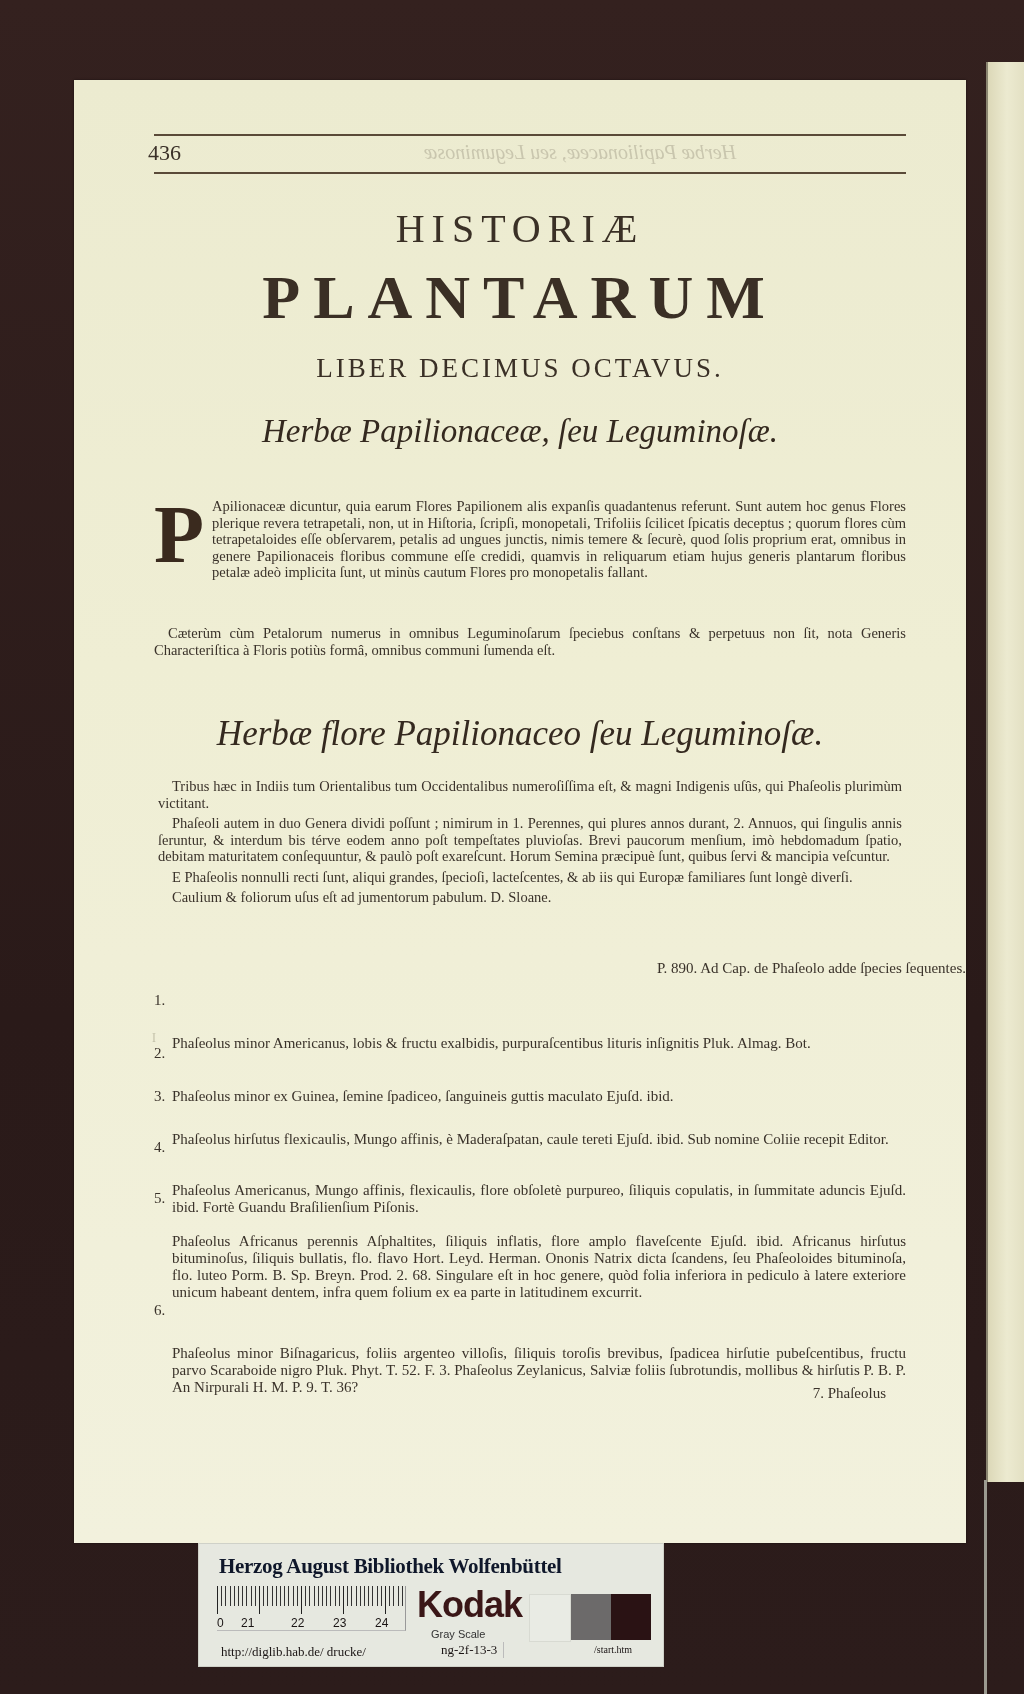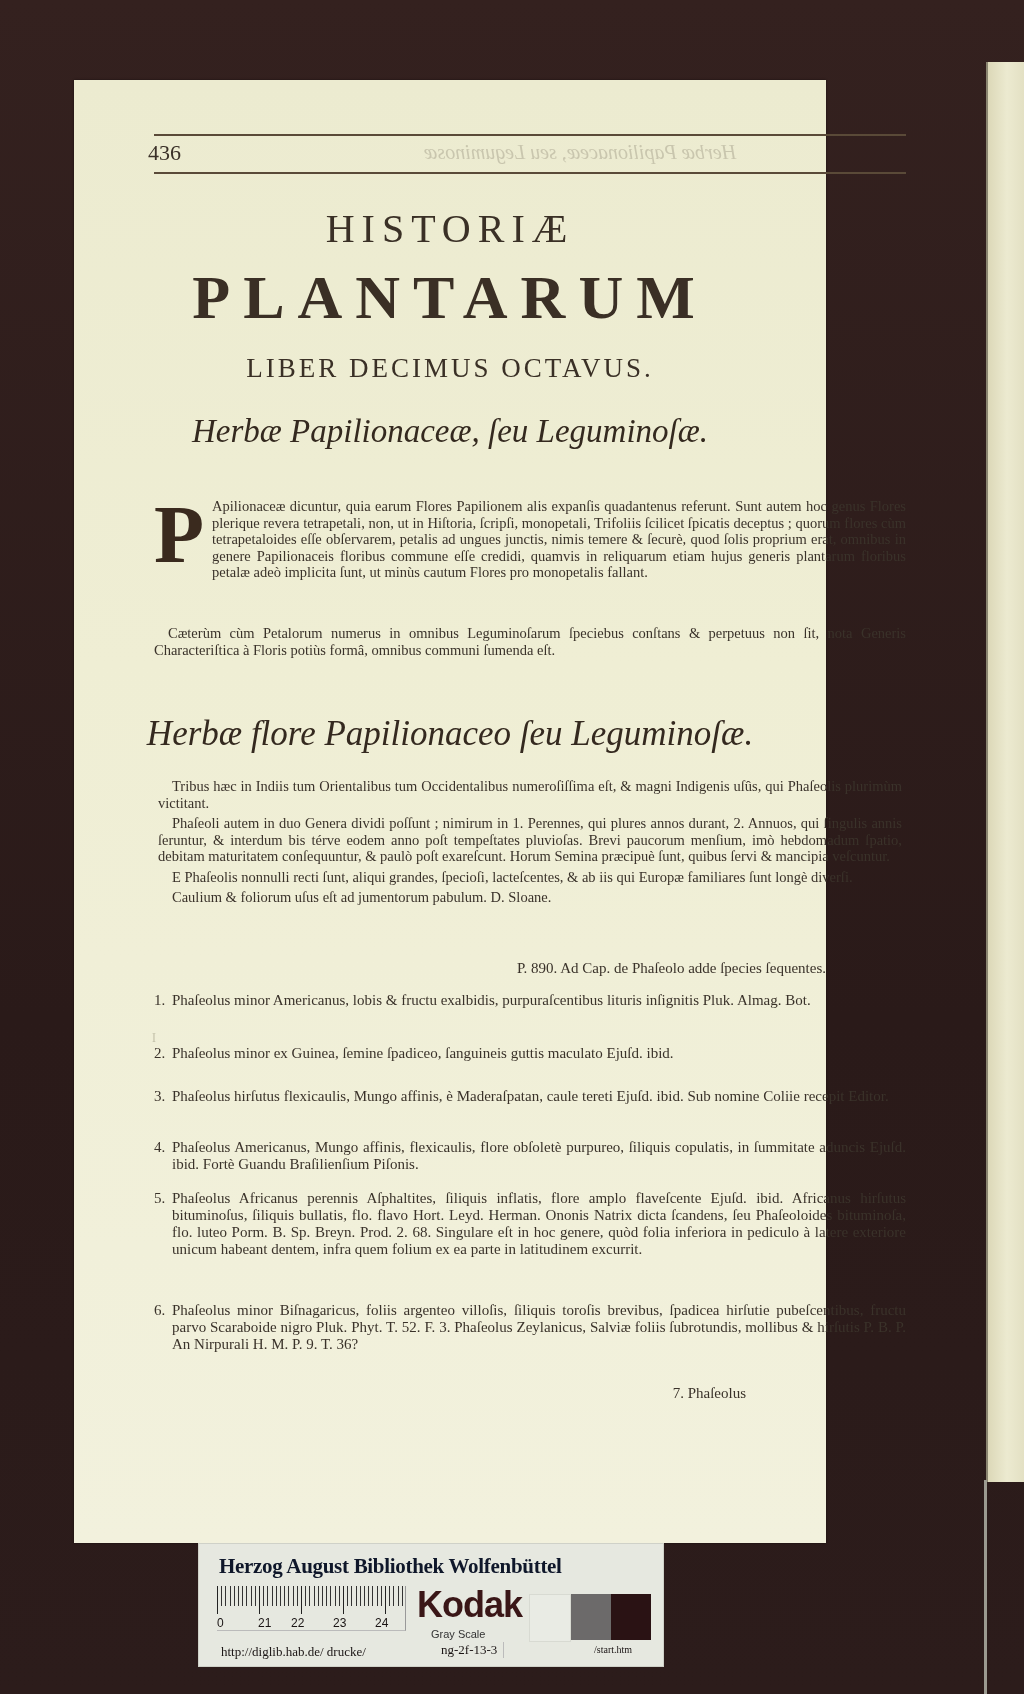--- a/index.html
+++ b/index.html
@@ -15,21 +15,21 @@
   .next-page {
     position: absolute; left: 986px; top: 62px; width: 38px; height: 1420px;
     background: linear-gradient(90deg, #dcd8b8 0%, #ecead0 50%, #e2dfc2 100%);
     border-left: 2px solid #8a8570;
   }
   .next-page-shadow {
     position: absolute; left: 984px; top: 1480px; width: 3px; height: 214px;
     background: #9b9a90;
   }
   .page {
-    position: absolute; left: 74px; top: 80px; width: 752px; height: 1463px;
+    position: absolute; left: 74px; top: 80px; width: 892px; height: 1463px;
     background: linear-gradient(180deg, #ecebd0 0%, #efeed4 40%, #f1f0da 80%, #f2f1dd 100%);
     box-shadow: 0 0 2px rgba(0,0,0,0.5);
     color: #2e2620;
   }
   .running-head {
     position: absolute; left: 80px; top: 52px; width: 752px; height: 40px;
   }
   .rule-top { position: absolute; left: 0; right: 0; top: 2px; height: 2px; background: #5a4a38; }
   .rule-bottom { position: absolute; left: 0; right: 0; top: 40px; height: 2px; background: #5a4a38; }
   .page-number {
@@ -70,21 +70,21 @@
   .body-1 { top: 694px; }
   .body-1 p { margin: 4px; text-indent: 14px; }
   .centered-note {
     position: absolute; left: 0; right: 0; top: 880px; text-align: right; font-size: 15px; color: #3a322a;
   }
   .species {
     position: absolute; left: 80px; width: 752px; font-size: 15px; line-height: 17px;
     color: #3a322a; text-align: justify;
   }
   .species .num { position: absolute; left: 0; top: 0; }
-  .species .txt { display: block; padding-left: 18px; }
+  .species .txt { display: block; padding-left: 18px; margin-top: 43px; }
   .sp-1 { top: 912px; }
   .sp-2 { top: 965px; }
   .sp-3 { top: 1008px; }
   .sp-4 { top: 1059px; }
   .sp-5 { top: 1110px; }
   .sp-6 { top: 1222px; }
   .catchword {
     position: absolute; right: 80px; top: 1305px; font-size: 15px; color: #3a322a;
   }
   .margin-mark {
@@ -211,21 +211,21 @@
   <div class="target-title">Herzog August Bibliothek Wolfenbüttel</div>
   <div class="ruler">
     <div class="ruler-ticks"></div>
     <div class="ruler-major" style="left:0px"></div>
     <div class="ruler-major" style="left:42px"></div>
     <div class="ruler-major" style="left:84px"></div>
     <div class="ruler-major" style="left:126px"></div>
     <div class="ruler-major" style="left:168px"></div>
     <div class="ruler-labels">
       <span style="left:0px">0</span>
-      <span style="left:41px">21</span>
+      <span style="left:24px">21</span>
       <span style="left:74px">22</span>
       <span style="left:116px">23</span>
       <span style="left:158px">24</span>
     </div>
   </div>
   <div class="kodak-word">Kodak</div>
   <div class="kodak-sub">Gray Scale</div>
   <div class="gray-patch gp-white"></div>
   <div class="gray-patch gp-gray"></div>
   <div class="gray-patch gp-black"></div>

